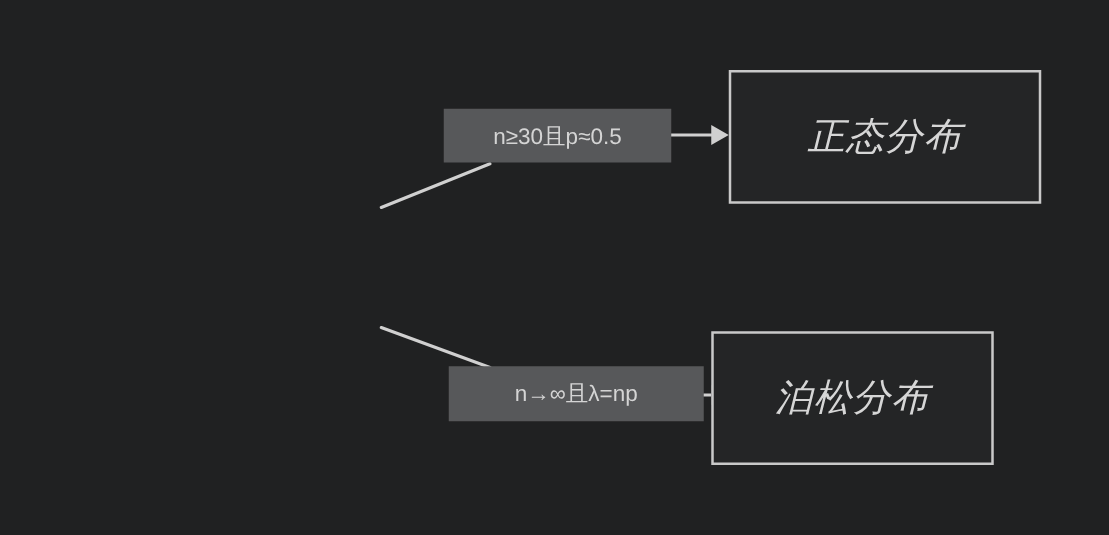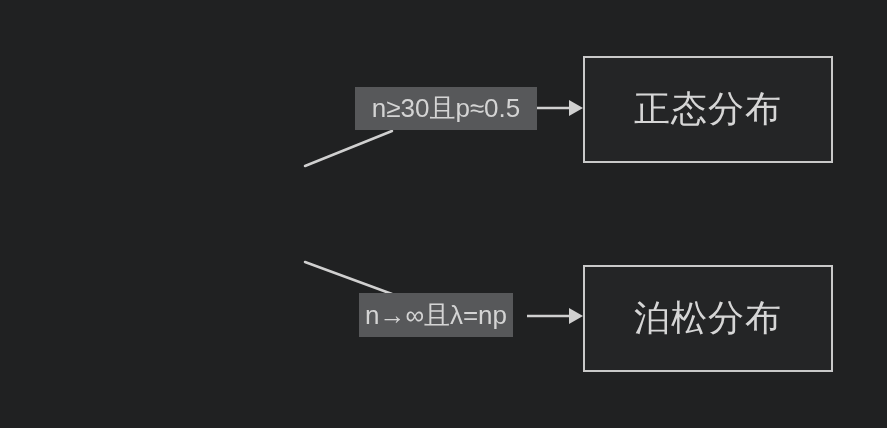--- a/index.html
+++ b/index.html
@@ -27,40 +27,41 @@
     position: absolute;
     box-sizing: border-box;
     border: 2px solid #c9c9c9;
     background: #242526;
     display: flex;
     align-items: center;
     justify-content: center;
   }
   .node-label {
     color: #d6d6d6;
-    font-size: 36px;
+    font-size: 30px;
     letter-spacing: 1px;
     white-space: nowrap;
+    font-style: italic;
   }
   #node-binomial { left: 55px;  top: 160px; width: 250px; height: 107px; }
   #node-normal   { left: 583px; top: 56px;  width: 250px; height: 107px; }
-  #node-poisson  { left: 583px; top: 265px; width: 250px; height: 107px; }
+  #node-poisson  { left: 569px; top: 265px; width: 226px; height: 107px; }
   .edge-label {
     position: absolute;
     box-sizing: border-box;
     background: #57585a;
     color: #d4d4d4;
-    font-size: 26px;
+    font-size: 18px;
     display: flex;
     align-items: center;
     justify-content: center;
     white-space: nowrap;
   }
   #edge-label-normal  { left: 355px; top: 87px;  width: 182px; height: 43px; }
-  #edge-label-poisson { left: 359px; top: 293px; width: 154px; height: 44px; }
+  #edge-label-poisson { left: 359px; top: 293px; width: 204px; height: 44px; }
 </style>
 </head>
 <body>
 
 <div class="canvas">
 
   <svg class="connector-layer" viewBox="0 0 887 428" xmlns="http://www.w3.org/2000/svg">
 
     <line x1="305" y1="166" x2="392" y2="131" stroke="#d0d0d0" stroke-width="2.5" stroke-linecap="round"></line>
 

